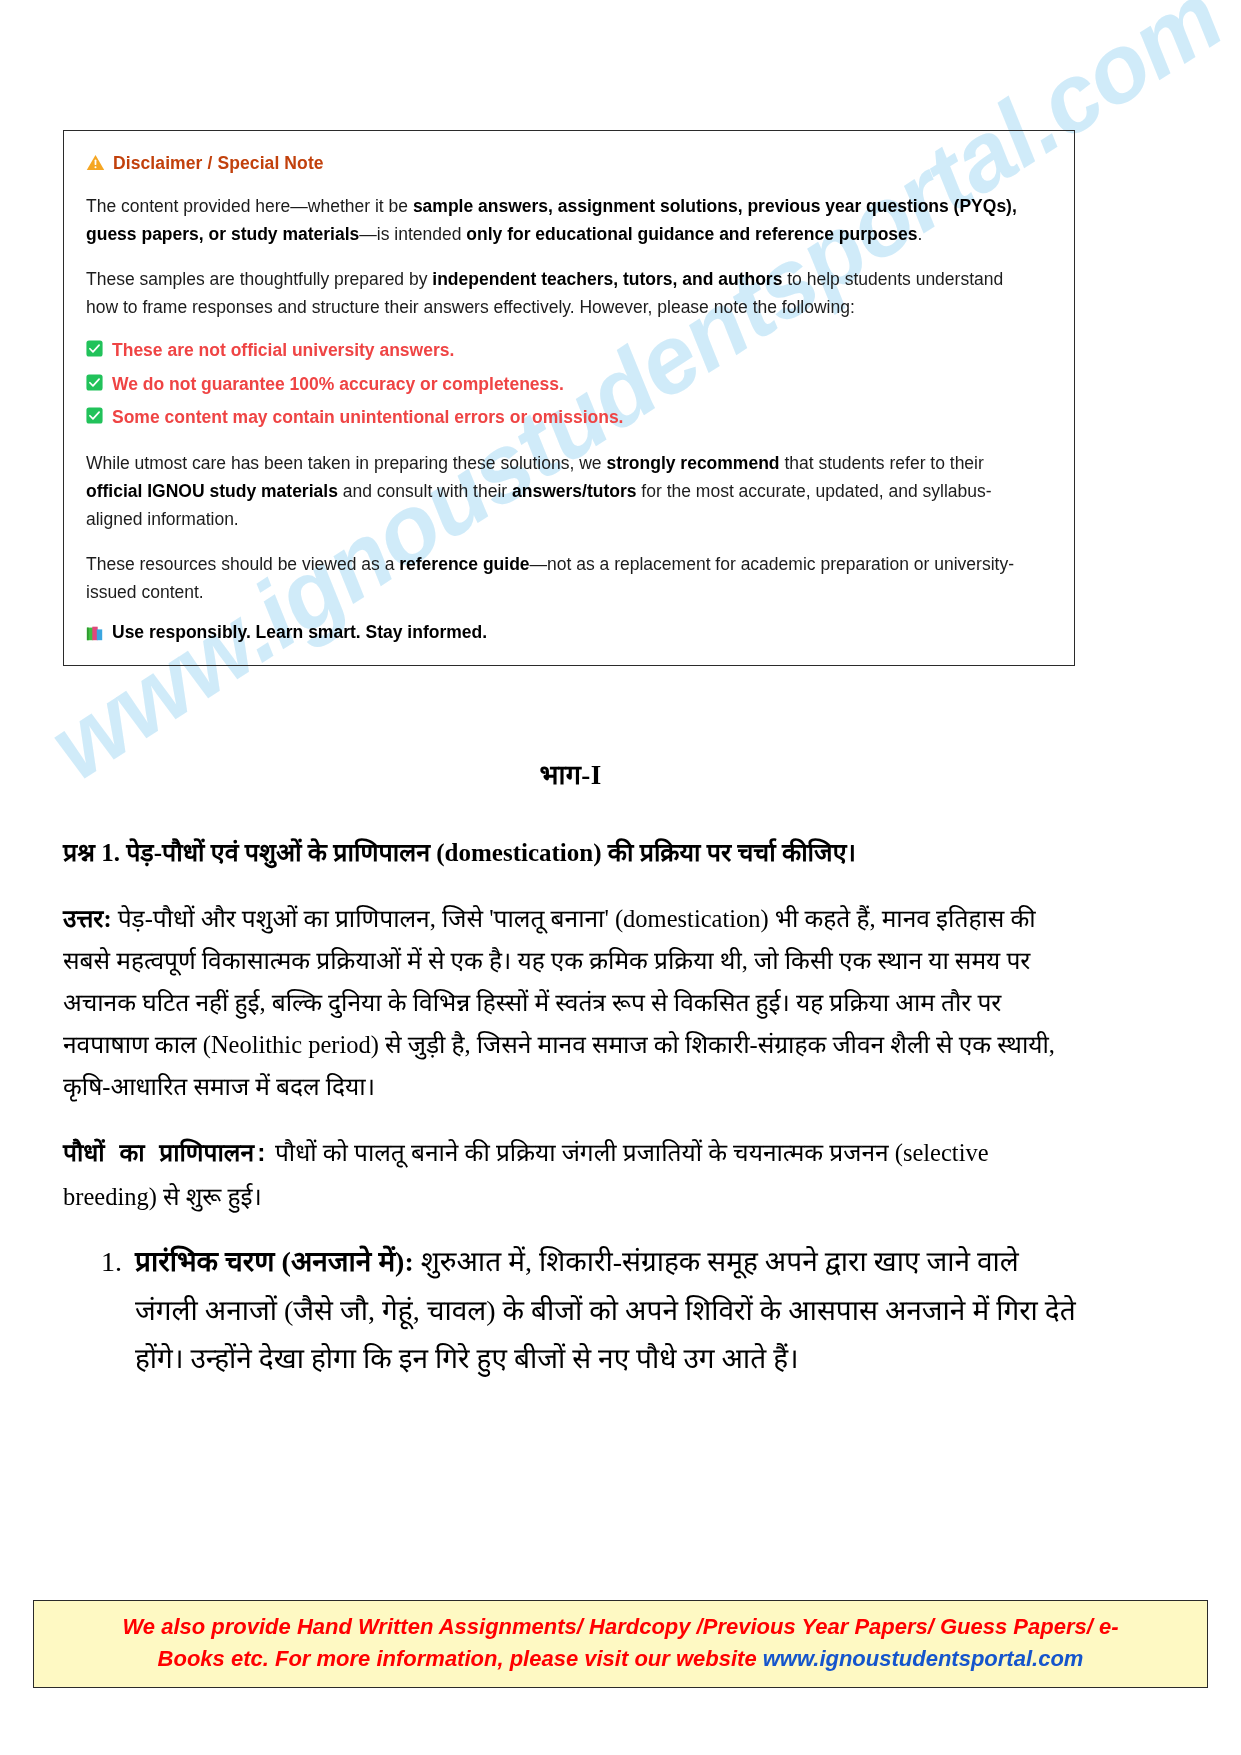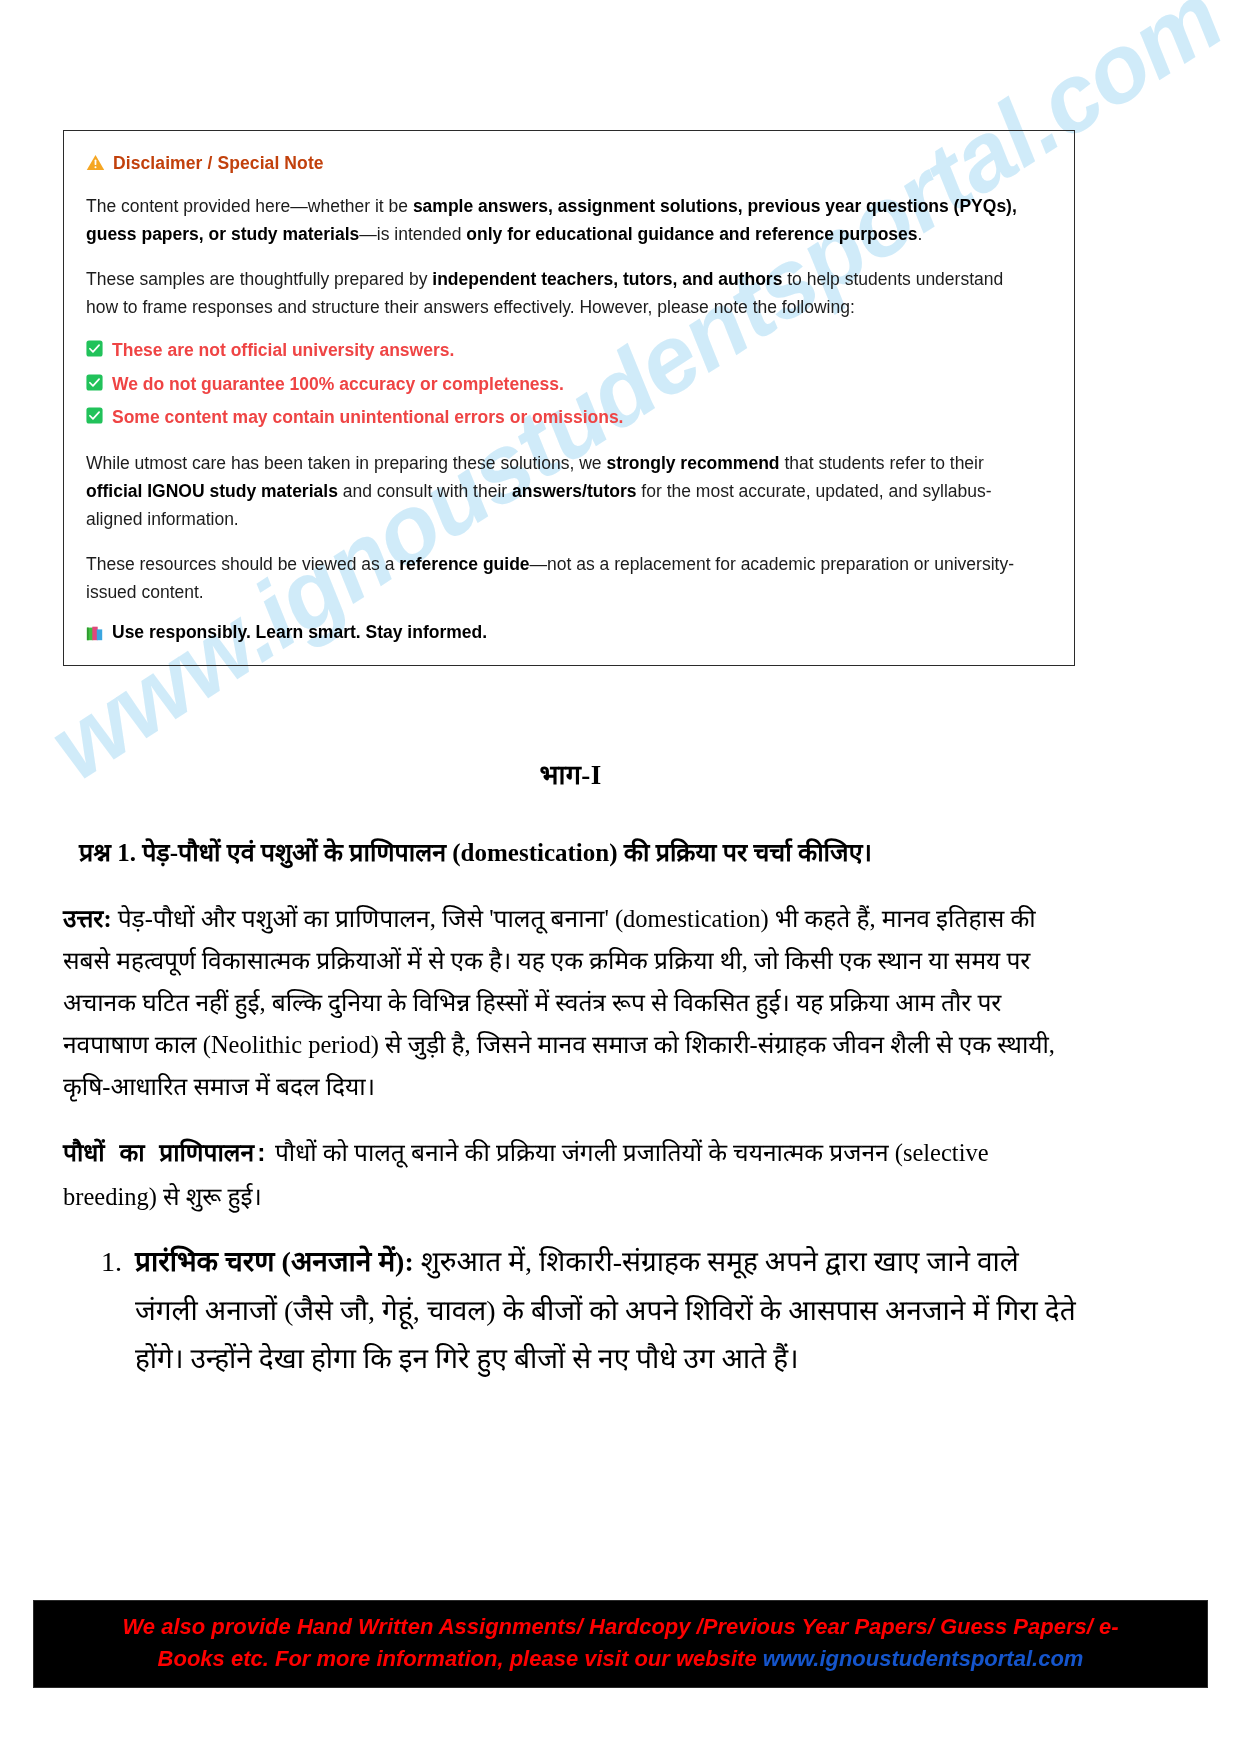--- a/index.html
+++ b/index.html
@@ -126,21 +126,21 @@
     text-align: center;
     font-size: 27px;
     font-weight: 700;
     margin: 20px 0 42px 0;
     letter-spacing: .3px;
   }
   .question {
     font-size: 25px;
     font-weight: 700;
     line-height: 1.5;
-    margin: 0 0 26px 16px;
+    margin: 0 0 26px 0;
   }
   .answer-p {
     font-size: 24.5px;
     line-height: 1.72;
     margin: 0 0 24px 0;
     text-align: left;
   }
   .answer-p b { font-weight: 700; }
   .sub-head-p {
     font-size: 24.5px;
@@ -157,21 +157,21 @@
   .num-list li { margin-bottom: 14px; padding-left: 6px; }
   .num-list li b { font-weight: 700; }
 
   
   .footer-banner {
     position: absolute;
     left: 33px;
     top: 1600px;
     width: 1175px;
     box-sizing: border-box;
-    background: #000000;
+    background: #fef9c3;
     border: 1.5px solid #2b2b2b;
     padding: 10px 14px 12px 14px;
     text-align: center;
     z-index: 20;
     font-family: "Liberation Sans", "DejaVu Sans", sans-serif;
   }
   .footer-line {
     font-size: 22px;
     font-style: italic;
     font-weight: 700;

